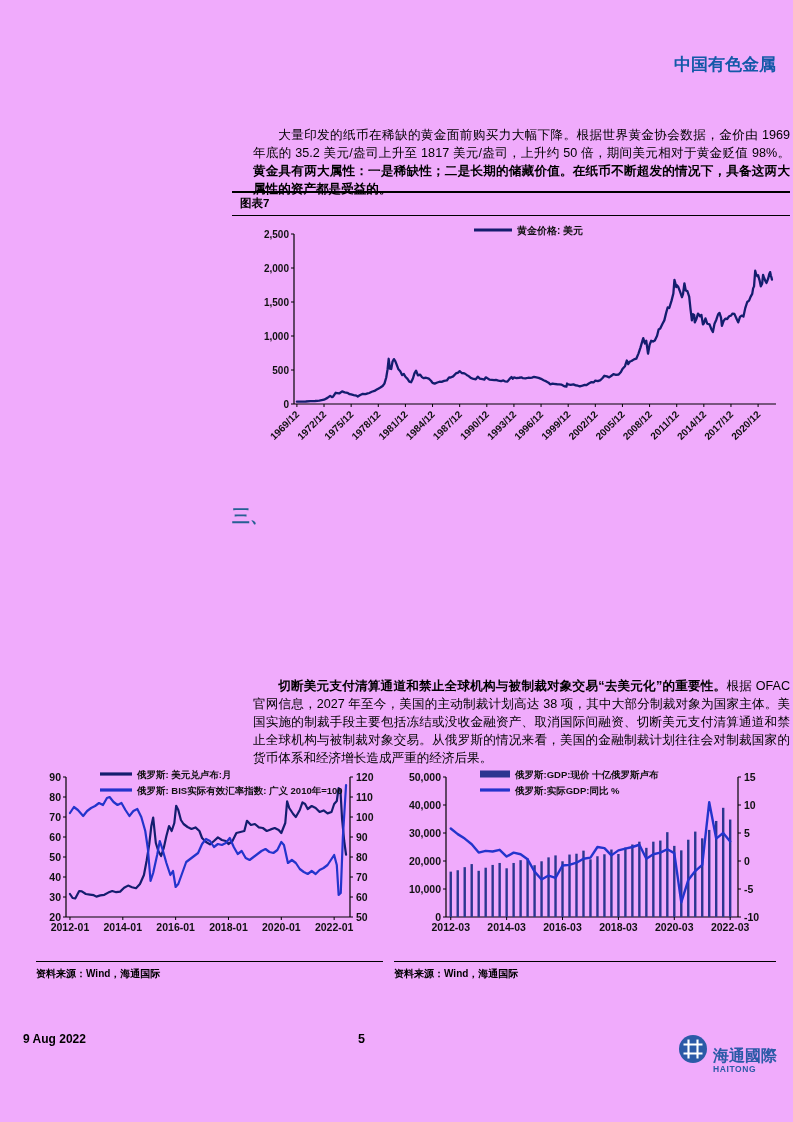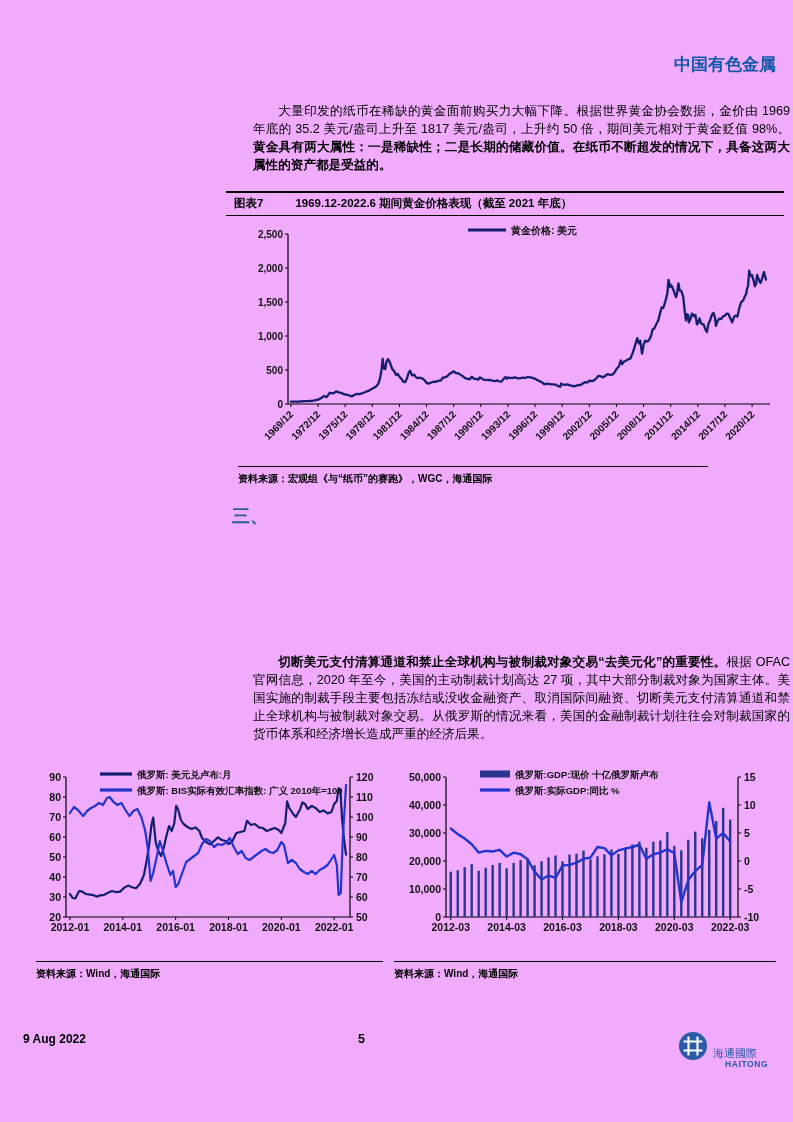--- a/index.html
+++ b/index.html
@@ -1,49 +1,48 @@
 <!DOCTYPE html>
 <html><head>
 <meta charset="utf-8">
 <style>
   html,body{margin:0;padding:0;background:#888;}
   .page{position:relative;width:793px;height:1122px;background:#f0abfc;margin:0 auto;
         font-family:"Liberation Sans","DejaVu Sans",sans-serif;color:#000;overflow:hidden;}
   .brand{position:absolute;top:53px;right:17px;font-size:17px;font-weight:bold;}
   .para{position:absolute;left:253px;width:537px;font-size:12.6px;line-height:17.9px;
-        text-align:justify;text-indent:2em;}
+        text-align:justify;text-indent:2em;margin-top:24px;}
   .para b{font-weight:700;}
   .section-heading{position:absolute;left:232px;top:504px;font-size:18px;font-weight:bold;display:flex;}
   .section-heading .num{margin-right:33px;}
   .figure{position:absolute;}
   .fig-caption{display:flex;align-items:baseline;border-top:2px solid #000;border-bottom:1px solid #000;
         padding:3px 2px 4px 8px;font-size:11.5px;font-weight:bold;}
   .fig-caption .fig-label{margin-right:32px;white-space:nowrap;}
   .chart-mount{display:block;}
   .fig-source{border-top:1.5px solid #000;padding-top:5px;font-size:10px;font-weight:bold;}
   .footer-date{position:absolute;left:23px;top:1032px;font-size:12px;font-weight:bold;}
   .footer-page{position:absolute;left:358px;top:1032px;font-size:12.5px;font-weight:bold;}
   .footer-logo{position:absolute;left:678px;top:1028px;display:flex;align-items:center;gap:5px;}
   .footer-logo .logo-text{line-height:1.05;}
-  .footer-logo .logo-cn{font-size:11px;font-weight:normal;margin-top:20px;}
+  .footer-logo .logo-cn{font-size:16px;font-weight:bold;margin-top:20px;}
   .footer-logo .logo-en{font-size:8.5px;font-weight:bold;letter-spacing:0.6px;}
 </style>
 </head>
 <body>
 
 <div class="page">
 
   <div class="brand" style="color: rgb(19, 88, 168);">中国有色金属</div>
 
   <div class="para" style="top:103px;"><span>大量印发的纸币在稀缺的黄金面前购买力大幅下降。根据世界黄金协会数据，金价由 1969 年底的 35.2 美元/盎司上升至 1817 美元/盎司，上升约 50 倍，期间美元相对于黄金贬值 98%。</span><b>黄金具有两大属性：一是稀缺性；二是长期的储藏价值。在纸币不断超发的情况下，具备这两大属性的资产都是受益的。</b></div>
 
-  <div class="figure" style="left:226px;top:191px;width:558px;">
+  <div class="figure" style="left:232px;top:191px;width:558px;">
     <div class="fig-caption">
       <span class="fig-label">图表7</span>
-      <span>1969.12-2022.6 期间黄金价格表现（截至 2021 年底）</span>
     </div>
     <div class="chart-mount" style="margin:4px 0 0 4px;"><svg width="550" height="240" viewBox="0 0 550 240" font-family="Liberation Sans, DejaVu Sans, sans-serif">
           <line x1="58" y1="14" x2="58" y2="184" stroke="#000" stroke-width="1.2"></line>
           <line x1="58" y1="184" x2="540" y2="184" stroke="#000" stroke-width="1.2"></line>
           <line x1="55" y1="184" x2="58" y2="184" stroke="#000" stroke-width="1"></line>
           <text x="53" y="187.5" text-anchor="end" font-size="10" font-weight="bold" fill="#111">0</text>
           <line x1="55" y1="150" x2="58" y2="150" stroke="#000" stroke-width="1"></line>
           <text x="53" y="153.5" text-anchor="end" font-size="10" font-weight="bold" fill="#111">500</text>
           <line x1="55" y1="116" x2="58" y2="116" stroke="#000" stroke-width="1"></line>
           <text x="53" y="119.5" text-anchor="end" font-size="10" font-weight="bold" fill="#111">1,000</text>
@@ -86,28 +85,27 @@
           <line x1="467.8356472795498" y1="184" x2="467.8356472795498" y2="187" stroke="#000" stroke-width="1"></line>
           <text x="470.8356472795498" y="195" text-anchor="end" font-size="10" font-weight="bold" fill="#111" transform="rotate(-45 470.8356472795498 195)">2014/12</text>
           <line x1="494.96510318949345" y1="184" x2="494.96510318949345" y2="187" stroke="#000" stroke-width="1"></line>
           <text x="497.96510318949345" y="195" text-anchor="end" font-size="10" font-weight="bold" fill="#111" transform="rotate(-45 497.96510318949345 195)">2017/12</text>
           <line x1="522.094559099437" y1="184" x2="522.094559099437" y2="187" stroke="#000" stroke-width="1"></line>
           <text x="525.094559099437" y="195" text-anchor="end" font-size="10" font-weight="bold" fill="#111" transform="rotate(-45 525.094559099437 195)">2020/12</text>
           <path d="M60.89 181.62L65.23 181.55L69.76 181.48L74.28 181.21L78.98 181.01L83.32 180.60L88.02 179.65L91.46 177.88L94.17 175.84L95.98 177.20L97.07 176.72L99.60 172.78L103.22 173.46L106.11 171.42L108.64 172.44L111.35 172.78L113.62 174.14L115.15 174.48L117.68 175.16L120.40 175.64L121.75 176.52L124.20 174.96L126.73 173.94L129.44 174.21L131.70 173.46L133.24 172.98L135.77 171.76L138.48 170.94L140.74 169.58L142.28 168.70L144.36 167.54L146.62 165.98L148.43 163.60L150.24 157.48L151.60 149.18L152.68 138.78L153.86 148.64L155.21 148.98L156.57 141.50L157.93 139.12L159.28 141.16L160.37 143.88L162.45 149.32L164.26 151.36L166.07 155.10L167.87 154.08L169.41 156.80L171.49 158.84L173.30 161.56L175.11 162.24L176.92 158.50L178.45 153.40L180.08 150.68L181.89 155.44L184.15 154.62L185.96 157.14L187.50 158.16L190.03 157.75L192.74 158.70L195.00 160.74L196.54 162.92L198.62 163.67L201.33 162.51L203.59 161.76L205.58 161.90L208.12 160.88L210.83 160.47L213.09 157.34L214.63 157.48L217.16 156.39L219.87 153.40L222.13 152.58L223.67 151.09L225.75 152.99L228.46 153.40L230.72 154.90L232.71 156.12L234.79 157.89L237.51 158.98L239.77 159.25L241.76 156.73L243.84 158.57L246.55 159.11L248.36 159.52L249.71 157.34L250.80 157.89L253.33 159.52L256.05 159.79L258.31 160.06L259.84 159.86L262.38 160.61L265.09 161.02L267.35 160.47L268.89 161.29L271.42 161.63L274.13 158.30L275.49 157.00L276.84 158.70L277.93 157.48L280.46 158.02L283.17 157.75L285.44 157.34L286.97 158.16L289.50 158.43L292.22 157.75L294.48 157.89L296.02 157.62L298.10 156.80L300.36 157.28L302.62 157.82L305.06 158.84L307.59 160.27L310.30 161.42L312.56 162.65L314.10 164.28L316.63 163.53L319.35 164.01L321.61 164.35L323.15 164.42L325.68 164.69L328.84 166.46L330.38 166.66L331.10 163.53L332.19 164.42L334.72 164.96L337.43 164.42L339.69 165.37L341.23 165.50L343.76 166.39L346.48 165.57L348.74 164.82L350.27 165.16L352.81 163.53L355.52 162.10L357.78 162.38L359.32 160.54L361.85 161.15L364.56 160.06L366.82 157.75L368.36 155.78L370.89 156.39L373.15 157.34L375.41 155.71L377.40 154.22L379.94 154.90L382.65 154.49L384.91 152.04L386.45 148.98L388.98 146.19L390.79 140.48L392.14 144.22L393.95 141.50L395.49 141.02L398.02 139.39L400.28 138.71L402.54 133.34L404.53 127.36L406.34 121.10L407.25 118.18L408.87 123.48L410.23 120.76L412.04 133.68L412.94 128.58L413.58 124.84L415.20 120.76L417.01 121.51L418.82 120.42L421.08 115.66L422.62 109.54L424.25 108.52L426.51 103.76L428.32 100.36L430.13 92.88L431.66 87.44L433.29 87.98L435.55 80.64L437.36 73.50L438.45 59.90L439.44 63.64L440.25 67.04L440.71 65.00L442.33 67.04L444.14 71.80L445.95 77.24L447.04 73.84L448.39 63.30L449.75 70.44L451.38 71.12L453.19 76.56L454.54 89.48L455.90 100.36L456.98 94.24L458.16 94.92L458.79 102.40L460.42 99.00L461.96 93.56L464.04 96.28L465.39 94.92L466.93 104.44L467.84 103.42L469.46 98.32L471.27 103.76L473.53 104.44L475.34 109.20L476.88 111.92L478.51 103.76L480.32 99.68L482.12 94.24L483.48 92.88L485.02 97.64L485.92 105.80L487.55 101.04L489.36 98.66L491.17 99.00L493.16 96.28L494.97 95.60L496.59 93.56L498.40 93.90L500.66 99.00L502.20 102.40L504.01 96.96L505.64 95.60L507.44 96.62L509.25 88.12L511.24 82.00L513.05 80.64L514.68 76.56L516.22 73.84L517.12 68.40L518.03 66.36L519.20 50.72L520.29 54.80L521.46 56.16L522.09 55.14L523.72 60.92L524.81 66.36L526.16 63.64L527.07 54.80L527.97 57.52L529.33 60.92L530.50 62.96L531.14 61.26L532.31 58.20L533.22 54.12L534.12 52.08L534.85 55.48L535.66 58.20L535.93 59.56" fill="none" stroke="#141d6e" stroke-width="2.3" stroke-linejoin="round" stroke-linecap="round"></path>
           <line x1="238" y1="10" x2="276" y2="10" stroke="#141d6e" stroke-width="3.2"></line>
           <text x="281" y="13.5" font-size="10" font-weight="bold" fill="#111">黄金价格: 美元</text>
         </svg></div>
-    <div class="fig-source" style="width:470px;margin-left:12px;margin-top:2px;">资料来源：宏观组《与“纸币”的赛跑》，WGC，海通国际</div>
   </div>
 
   <div class="section-heading" style="color: rgb(38, 95, 147);">
     <span class="num">三、</span>
   </div>
 
-  <div class="para" style="top:654px;"><b>切断美元支付清算通道和禁止全球机构与被制裁对象交易“去美元化”的重要性。</b><span>根据 OFAC 官网信息，2020 年至今，美国的主动制裁计划高达 27 项，其中大部分制裁对象为国家主体。美国实施的制裁手段主要包括冻结或没收金融资产、取消国际间融资、切断美元支付清算通道和禁止全球机构与被制裁对象交易。从俄罗斯的情况来看，美国的金融制裁计划往往会对制裁国家的货币体系和经济增长造成严重的经济后果。</span></div>
+  <div class="para" style="top:654px;"><b>切断美元支付清算通道和禁止全球机构与被制裁对象交易“去美元化”的重要性。</b><span>根据 OFAC 官网信息，2027 年至今，美国的主动制裁计划高达 38 项，其中大部分制裁对象为国家主体。美国实施的制裁手段主要包括冻结或没收金融资产、取消国际间融资、切断美元支付清算通道和禁止全球机构与被制裁对象交易。从俄罗斯的情况来看，美国的金融制裁计划往往会对制裁国家的货币体系和经济增长造成严重的经济后果。</span></div>
 
   <div class="figure" style="left:36px;top:761px;width:347px;">
     <div class="chart-mount" style="margin-top:4px;"><svg width="347" height="190" viewBox="0 0 347 190" font-family="Liberation Sans, DejaVu Sans, sans-serif">
           <line x1="30" y1="12" x2="30" y2="152" stroke="#000" stroke-width="1.2"></line>
           <line x1="30" y1="152" x2="314" y2="152" stroke="#000" stroke-width="1.2"></line>
           <line x1="314" y1="12" x2="314" y2="152" stroke="#000" stroke-width="1.2"></line>
           <line x1="27" y1="152" x2="30" y2="152" stroke="#000" stroke-width="1"></line>
           <text x="25" y="155.5" text-anchor="end" font-size="10.5" font-weight="bold" fill="#111">20</text>
           <line x1="27" y1="132" x2="30" y2="132" stroke="#000" stroke-width="1"></line>
           <text x="25" y="135.5" text-anchor="end" font-size="10.5" font-weight="bold" fill="#111">30</text>
@@ -257,17 +255,17 @@
 
   <div class="footer-logo">
     <span>
       <svg width="30" height="30" viewBox="0 0 30 30">
         <circle cx="15" cy="15" r="14" fill="#2b5aa7"></circle>
         <path d="M10.5 5.5 v19 M19.5 5.5 v19 M5.5 10.5 h19 M5.5 19.5 h19" stroke="#ffffff" stroke-width="2.1" fill="none"></path>
       </svg>
     </span>
     <span class="logo-text">
       <div class="logo-cn" style="color: rgb(43, 90, 167);">海通國際</div>
-      <div class="logo-en" style="color: rgb(43, 90, 167); margin-left: 12px;">HAITONG</div>
+      <div class="logo-en" style="color: rgb(43, 90, 167);">HAITONG</div>
     </span>
   </div>
 
 </div>
 
 </body></html>

